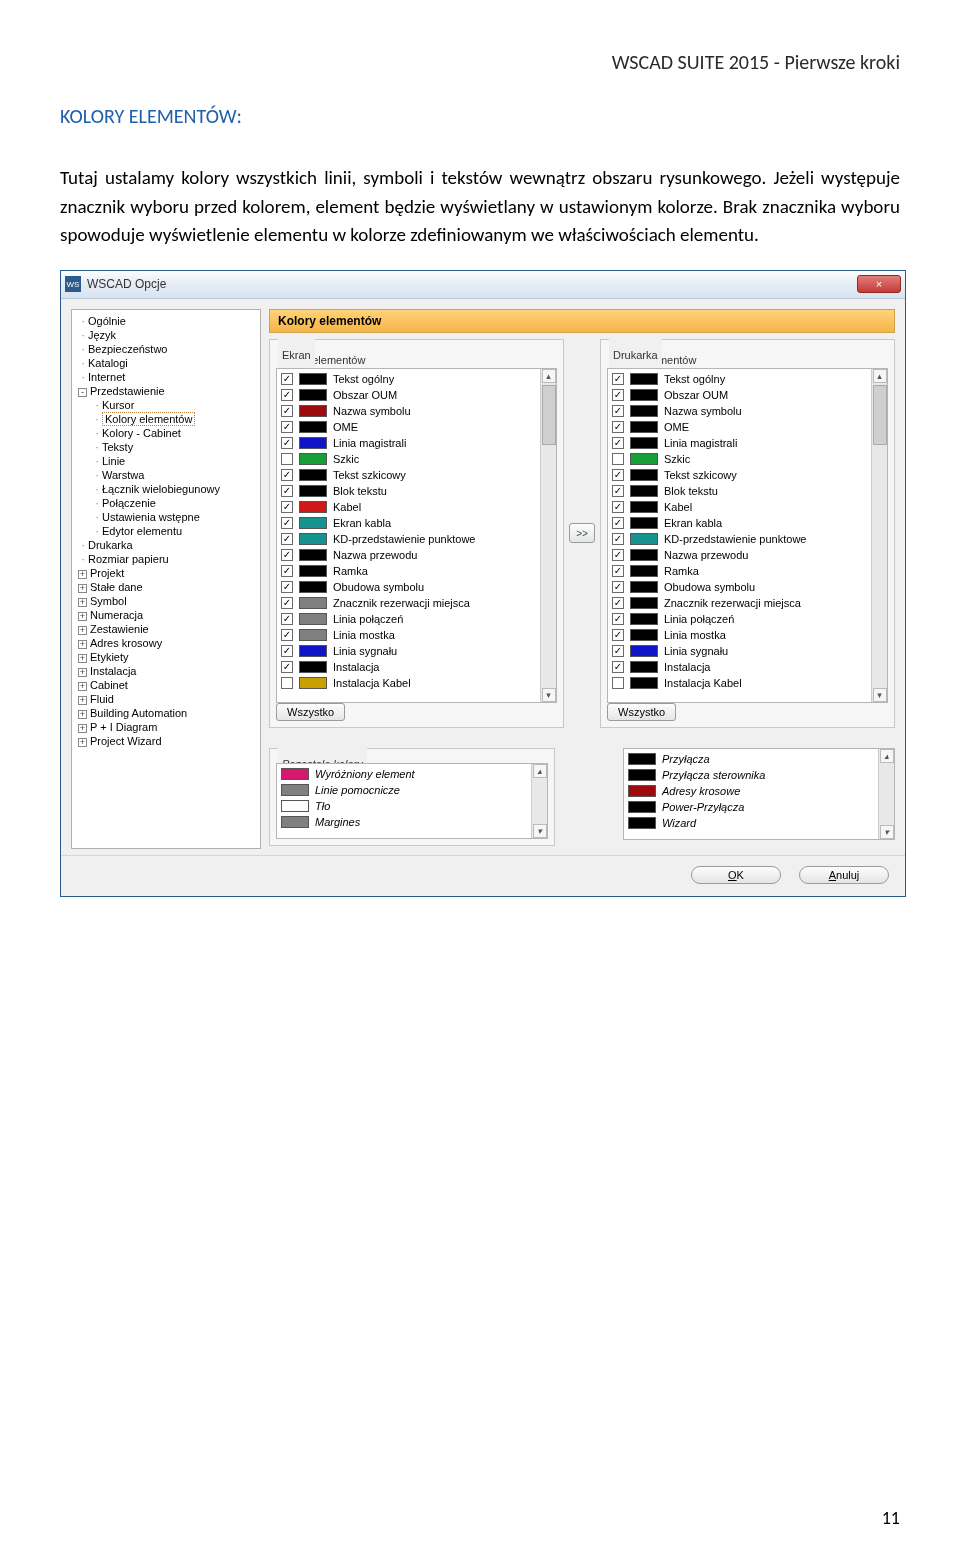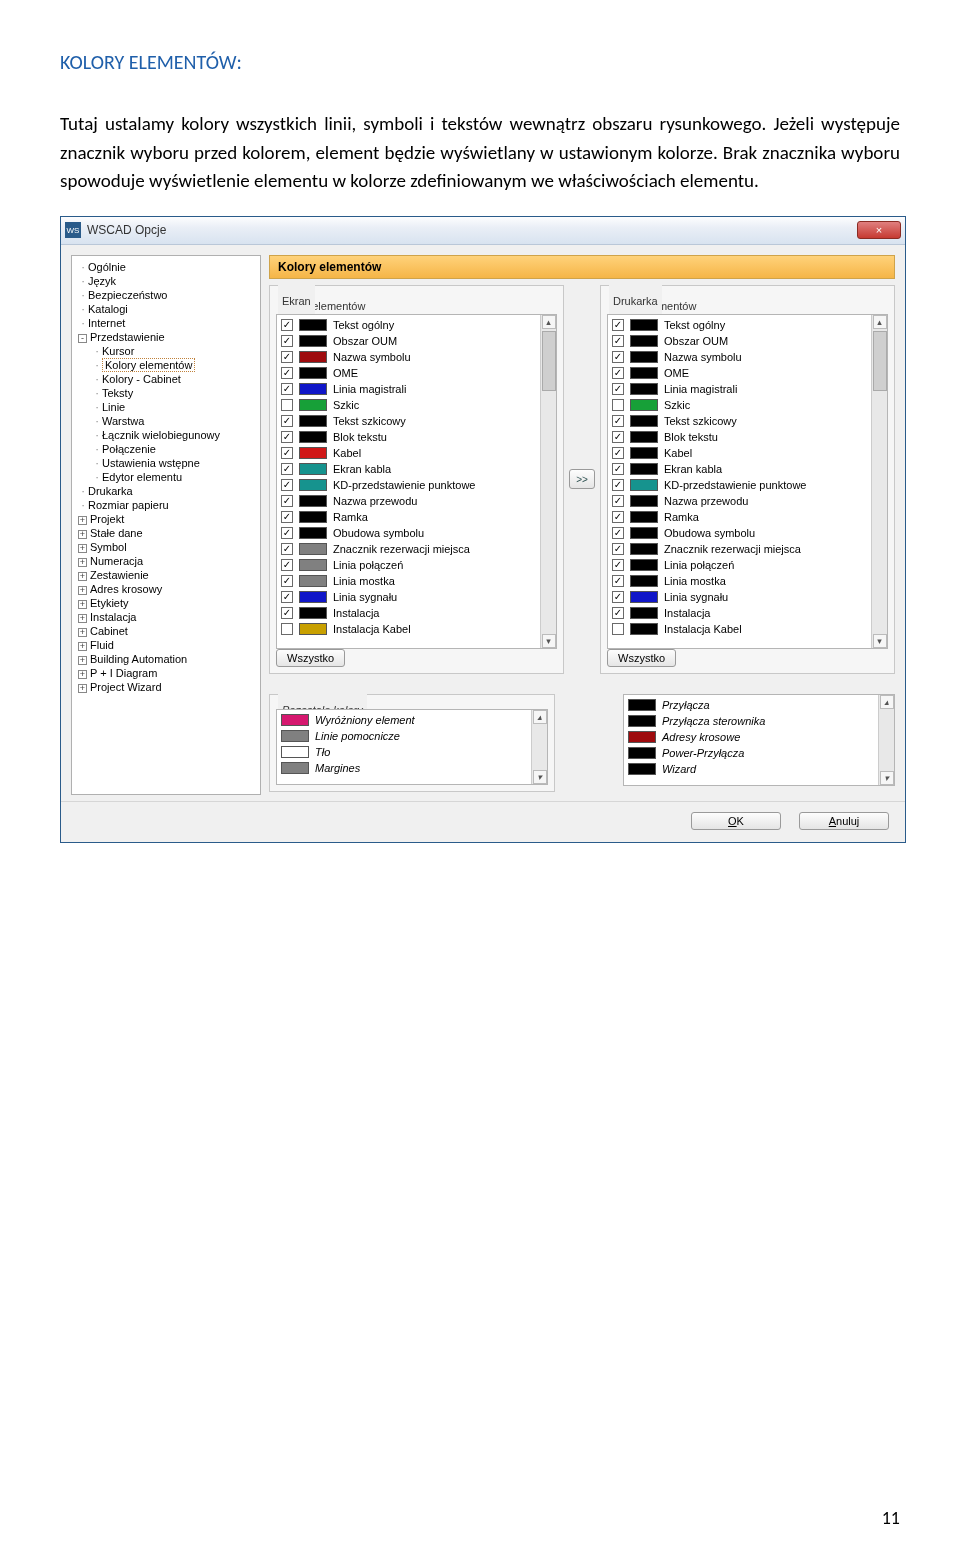--- a/index.html
+++ b/index.html
@@ -198,33 +198,34 @@
   .proposal .psw {
     width:18px;height:12px;border:1px solid #555;
   }
 
   .dialog-footer {
     display:flex; justify-content:flex-end; gap:18px;
     padding: 10px 16px 12px 16px;
     border-top: 1px solid #d6d6d6;
     background:#f0f0f0;
   }
-  .dialog-footer .btn { min-width:90px; text-align:center; }
+  .dialog-footer .btn { min-width:90px; text-align:center;border-radius:9px; }
   .dialog-footer .btn u { text-decoration: underline; }
 
   .page-number {
     position: absolute;
     bottom: 30px; right: 60px;
     font-size: 18px;
   }
 </style>
 </head>
 <body>
 
 <div class="page">
+  <div class="header-right">WSCAD SUITE 2015 - Pierwsze kroki</div>
 
   <div class="section-heading">KOLORY ELEMENTÓW:</div>
 
   <p class="body-text">
     <span>Tutaj ustalamy </span><b>kolory</b><span> wszystkich linii, symboli i tekstów wewnątrz obszaru rysunkowego. Jeżeli występuje znacznik wyboru przed kolorem, element będzie wyświetlany w&nbsp;ustawionym kolorze. Brak znacznika wyboru spowoduje wyświetlenie elementu w kolorze zdefiniowanym we właściwościach elementu.</span>
   </p>
 
   <div class="dialog">
     <div class="titlebar">
       <div class="appicon">WS</div>

